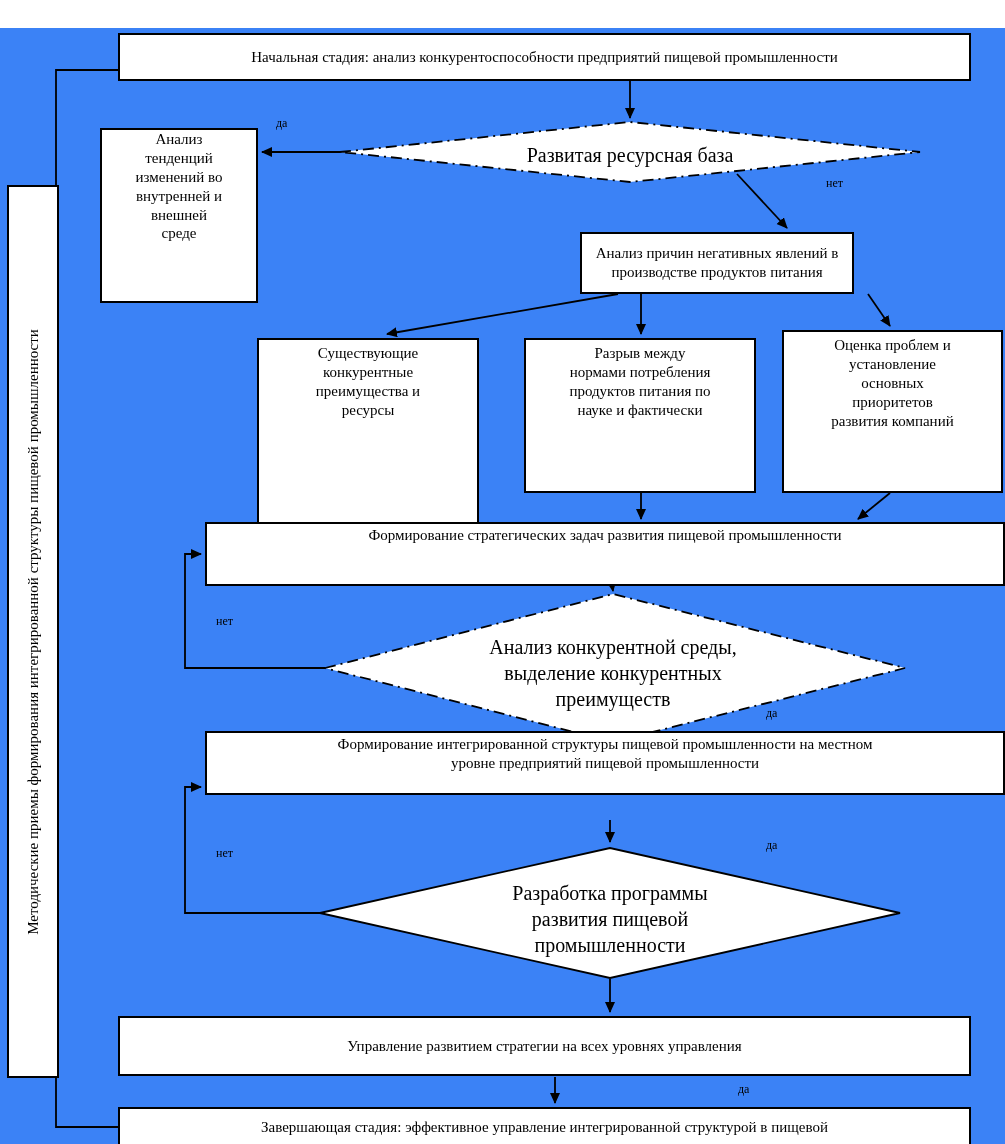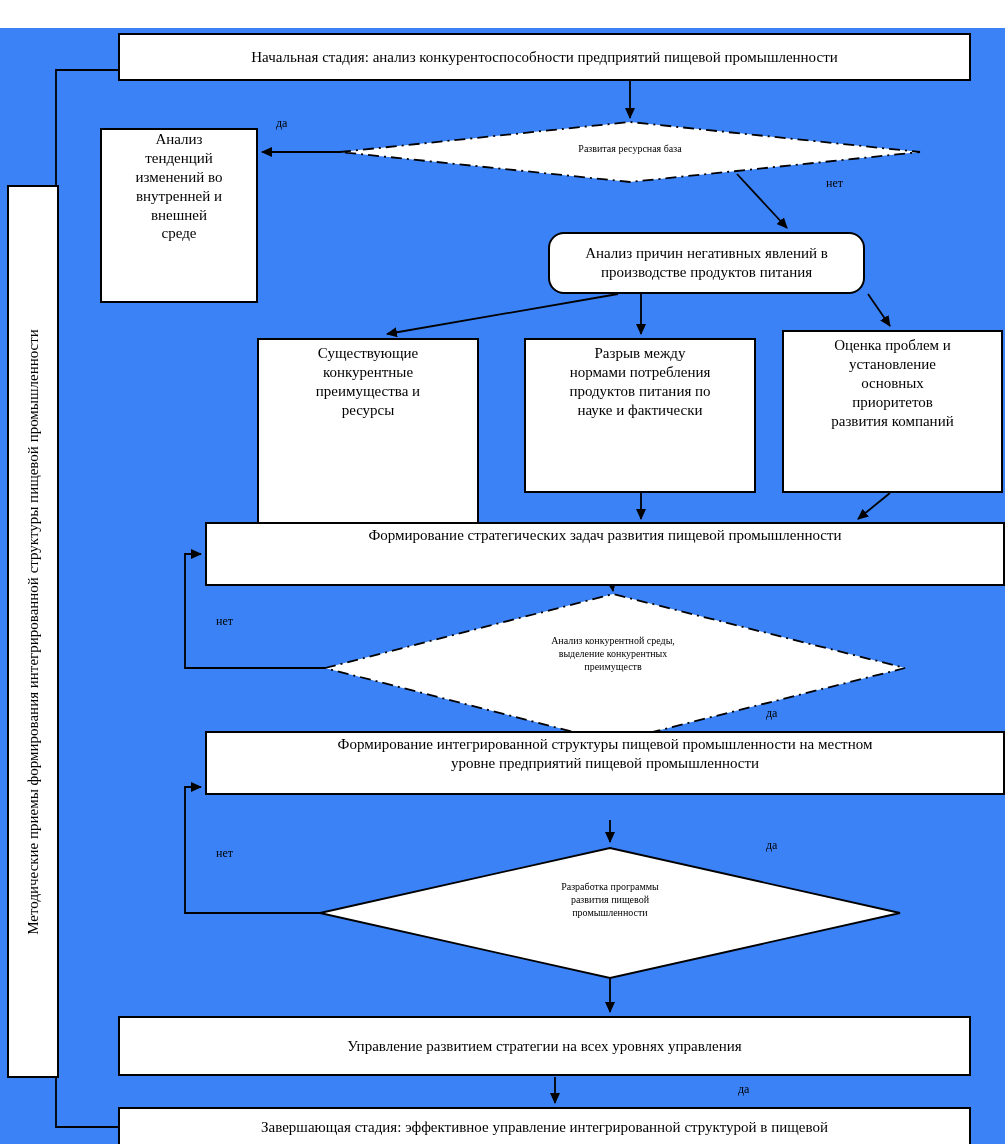--- a/index.html
+++ b/index.html
@@ -10,21 +10,21 @@
   svg.conn { position:absolute; left:0; top:0; z-index:0; }
   .box {
     position:absolute; box-sizing:border-box; border:2px solid #000; background:#fff;
     display:flex; justify-content:center; align-items:center; text-align:center;
     font-size:15px; line-height:1.26; white-space:pre-line; z-index:1; padding:2px 6px;
   }
   .ta { align-items:flex-start; }
   .pt4 { padding-top:4px; } .pt6 { } .pt8 { padding-top:0; }
   .lbl { position:absolute; z-index:2; font-size:12px; }
   .dlbl {
-    position:absolute; z-index:2; font-size:10px; line-height:1.3;
+    position:absolute; z-index:2; font-size:20px; line-height:1.3;
     text-align:center; white-space:pre-line;
   }
   .vbox {
     position:absolute; left:7px; top:157px; width:52px; height:893px;
     border:2px solid #000; background:#fff; z-index:1; box-sizing:border-box;
   }
   .vbox span {
     position:absolute; left:50%; top:50%;
     transform:translate(-50%,-50%) rotate(-90deg);
     width:880px; text-align:center; font-size:15px; white-space:nowrap; display:block;
@@ -73,21 +73,21 @@
     <span>Методические приемы формирования интегрированной структуры  пищевой промышленности</span>
   </div>
 
   <div class="box ta pt8" style="left:100px; top:100px; width:158px; height:175px;">Анализ
 тенденций
 изменений во
 внутренней и
 внешней
 среде</div>
 
-  <div class="box" style="left:548px; top:204px; width:317px; height:62px;border-radius:16px;">Анализ причин негативных явлений в
+  <div class="box" style="left:580px; top:204px; width:274px; height:62px;">Анализ причин негативных явлений в
 производстве продуктов питания</div>
 
   <div class="box ta pt4" style="left:257px; top:310px; width:222px; height:188px;">Существующие
 конкурентные
 преимущества и
 ресурсы</div>
 
   <div class="box ta pt4" style="left:524px; top:310px; width:232px; height:155px;">Разрыв между
 нормами потребления
 продуктов питания по

